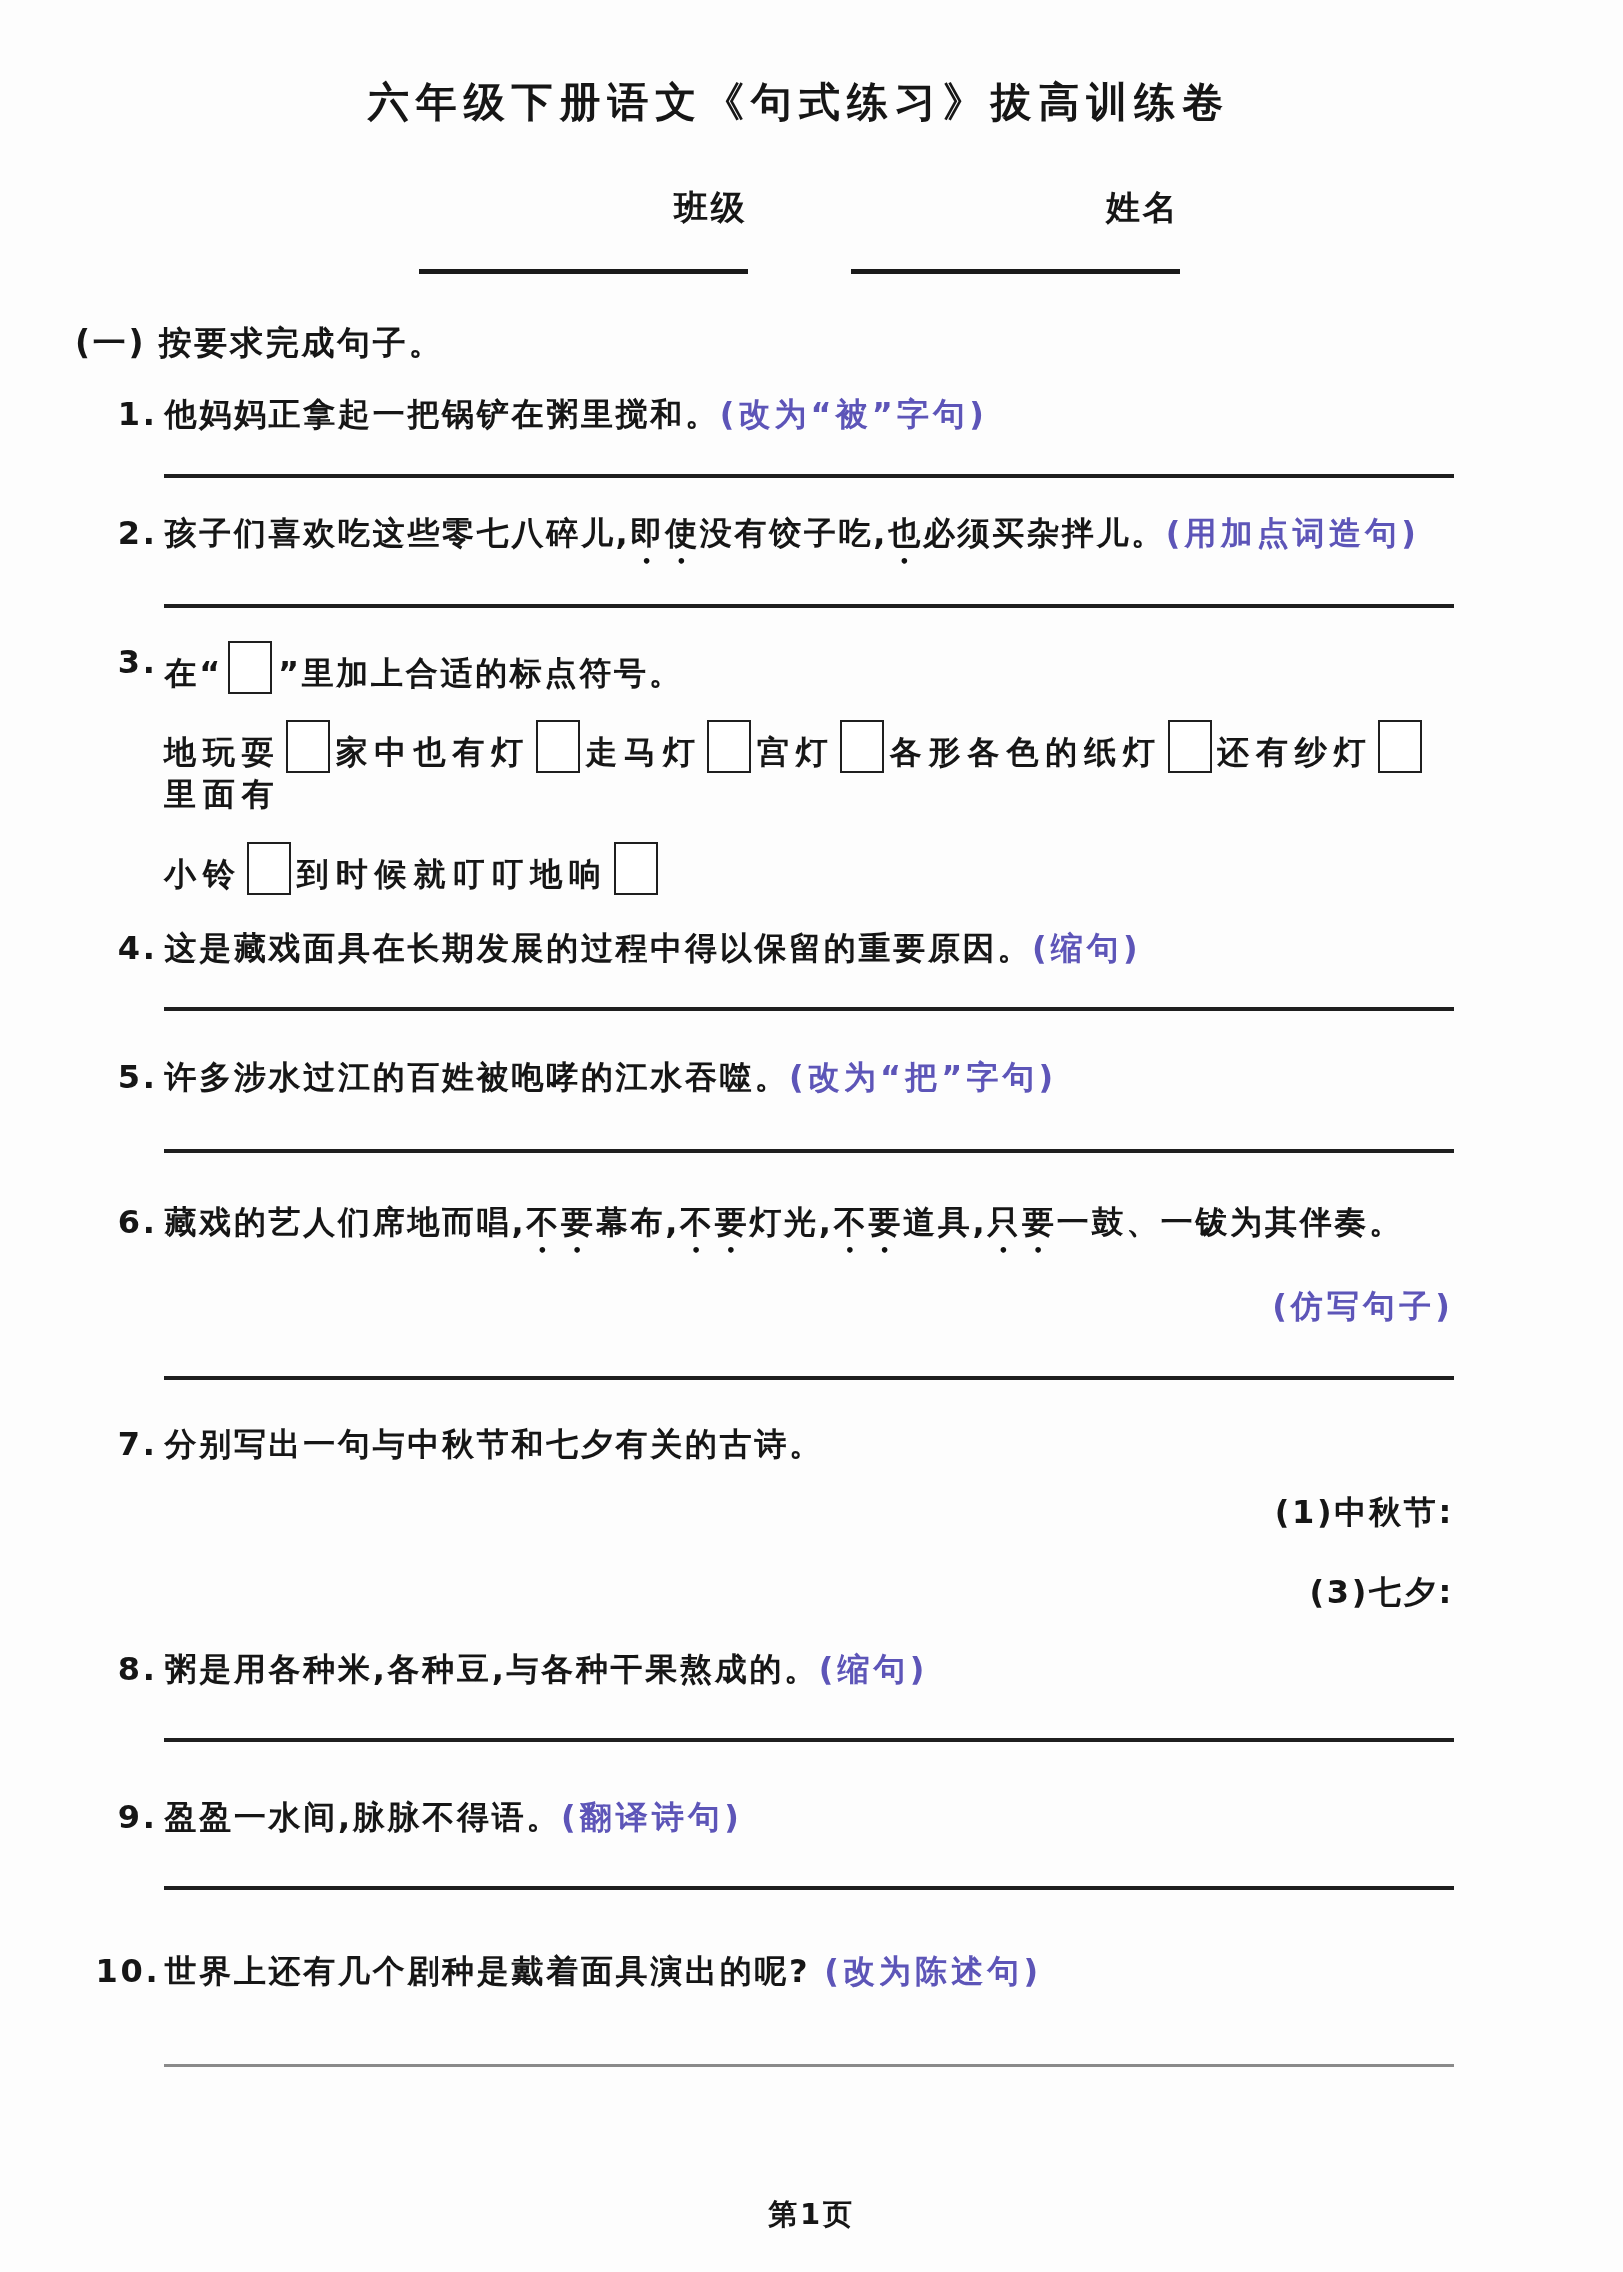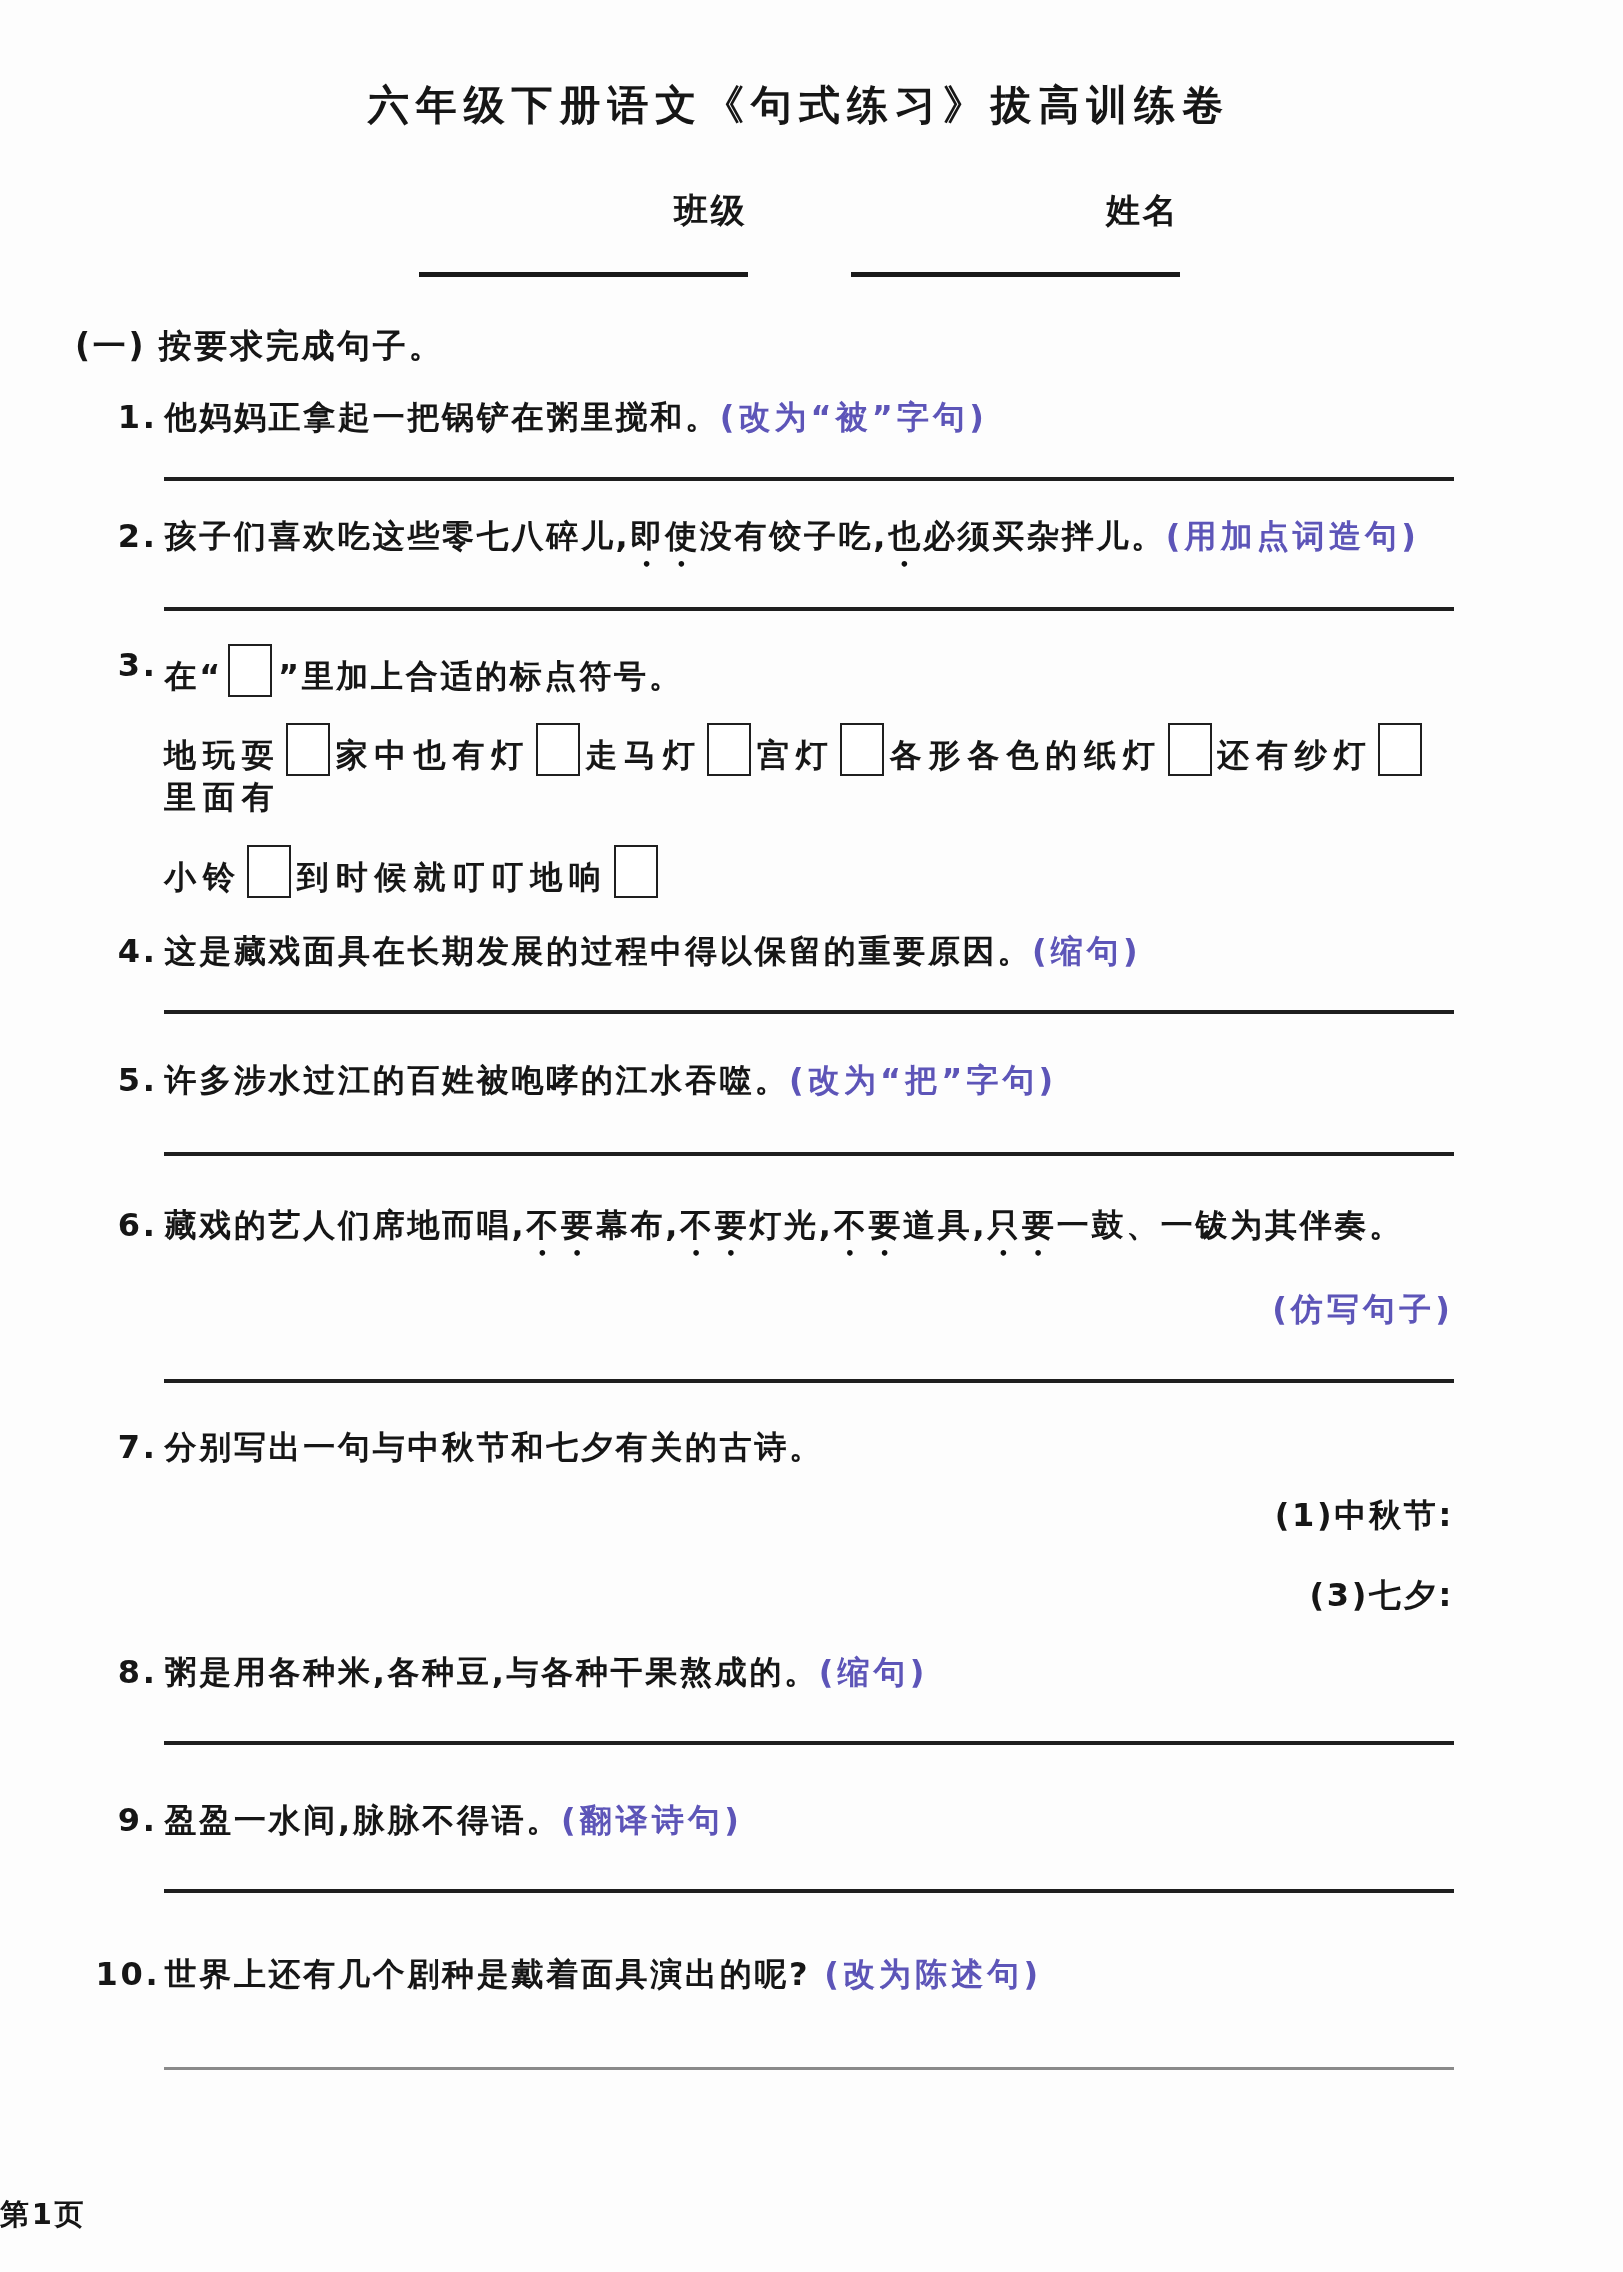--- a/index.html
+++ b/index.html
@@ -3,21 +3,21 @@
 <meta charset="utf-8">
 <style>
   html,body { margin:0; padding:0; }
   body {
     width:1623px; height:2273px;
     background:#fdfdfd;
     font-family:"DejaVu Sans","Liberation Sans",sans-serif;
     color:var(--c-text,#161616);
     position:relative;
   }
-  .page { position:absolute; inset:0; padding:78px 100px 0 75px; box-sizing:border-box; }
+  .page { position:absolute; inset:0; padding:34px 100px 0 75px; box-sizing:border-box;margin-top:41px; }
 
   .doc-title { text-align:center; font-size:41px; font-weight:700; letter-spacing:6.9px; }
 
   .name-row { margin-top:55px; display:flex; justify-content:center; align-items:flex-end;
               font-size:34px; font-weight:700; letter-spacing:2.7px; }
   .name-field { display:flex; align-items:flex-end;flex-direction:column; }
   .name-field + .name-field { margin-left:103px; }
   .fill-line { display:inline-block; width:329px; height:38px; margin-bottom:-4.1px;
                border-bottom:5.5px solid #1a1a1a; }
 
@@ -50,21 +50,21 @@
   }
   .has-dots { line-height:1.55; }
 
   .q6-note-row { margin-left:89px; width:1290px; text-align:right;
                  font-size:32px; font-weight:600; }
 
   .q-sub { display:flex; align-items:flex-end; margin-left:89px; width:1290px;
            font-size:32px; font-weight:700; letter-spacing:2.7px;flex-direction:column; }
   .q-sub .write-line { flex:1; height:36px; border-bottom:5.5px solid #1a1a1a; margin-left:4.1px; }
 
-  .footer { position:absolute; bottom:38px; left:0; right:0; 
+  .footer { position:absolute; bottom:38px; left:0; right:0; text-align:center;
             font-size:29px; font-weight:600; letter-spacing:2.7px; }
 
   
   .b-sec   { margin-top:51px; }
   .b-q1    { margin-top:27.4px; }
   .b-al1   { margin-top:38px; }
   .b-q2    { margin-top:31px; }
   .b-al2   { margin-top:33px; }
   .b-q3    { margin-top:33px; }
   .b-p1    { margin-top:20.6px; }

